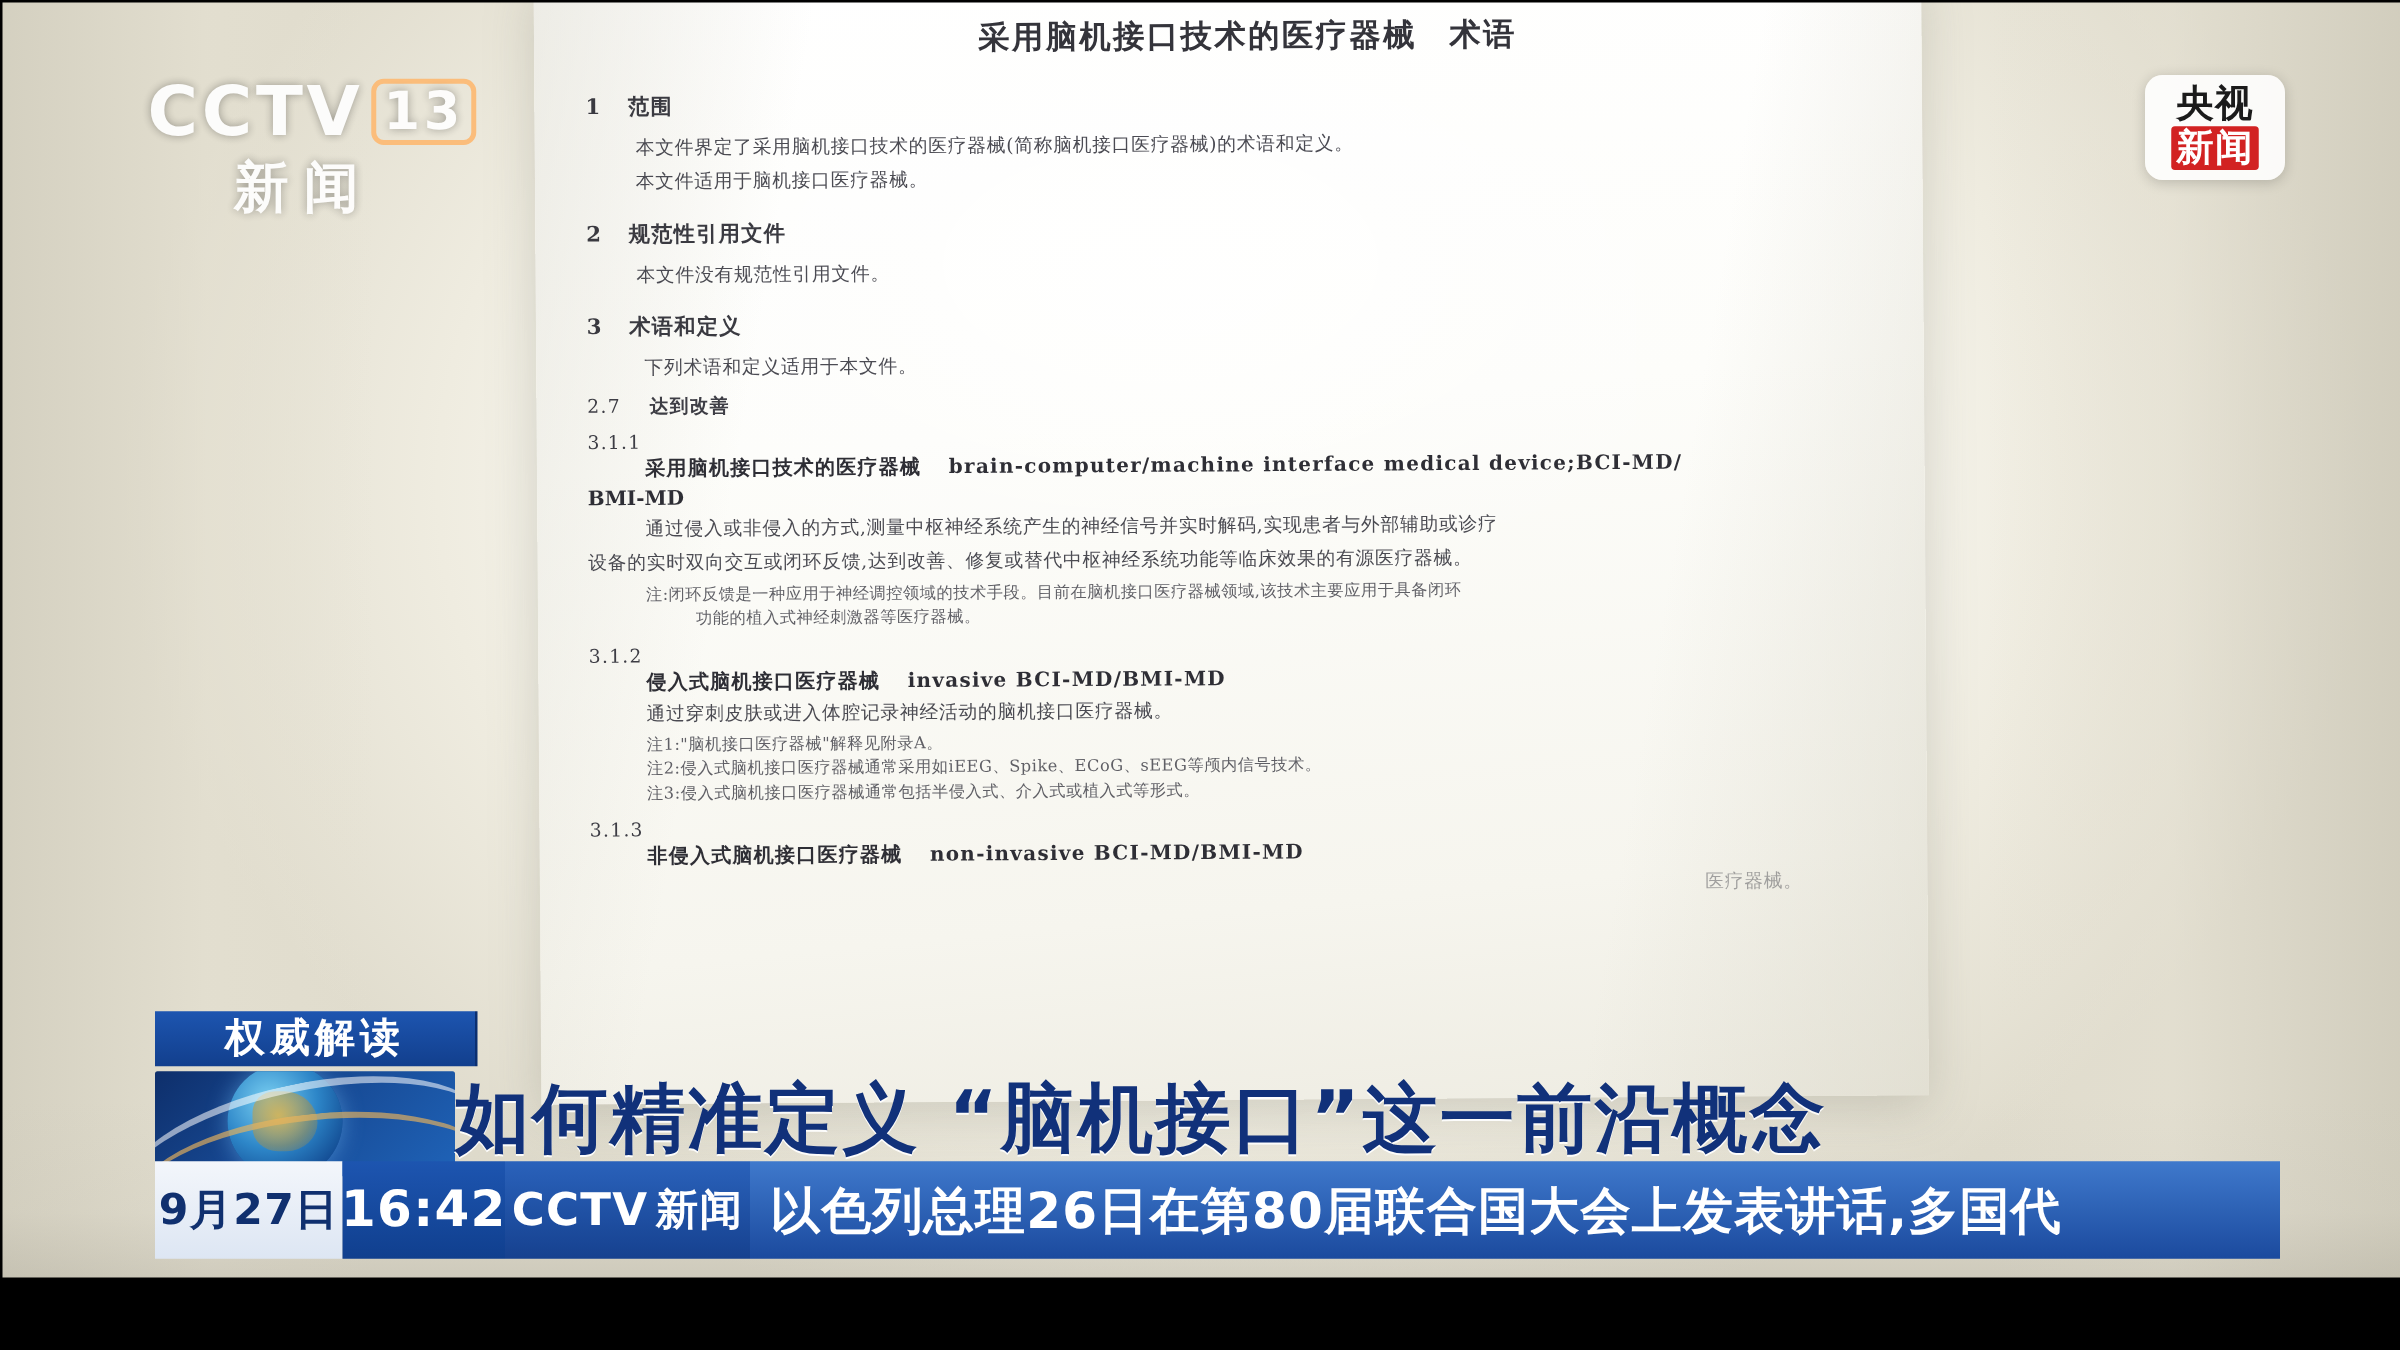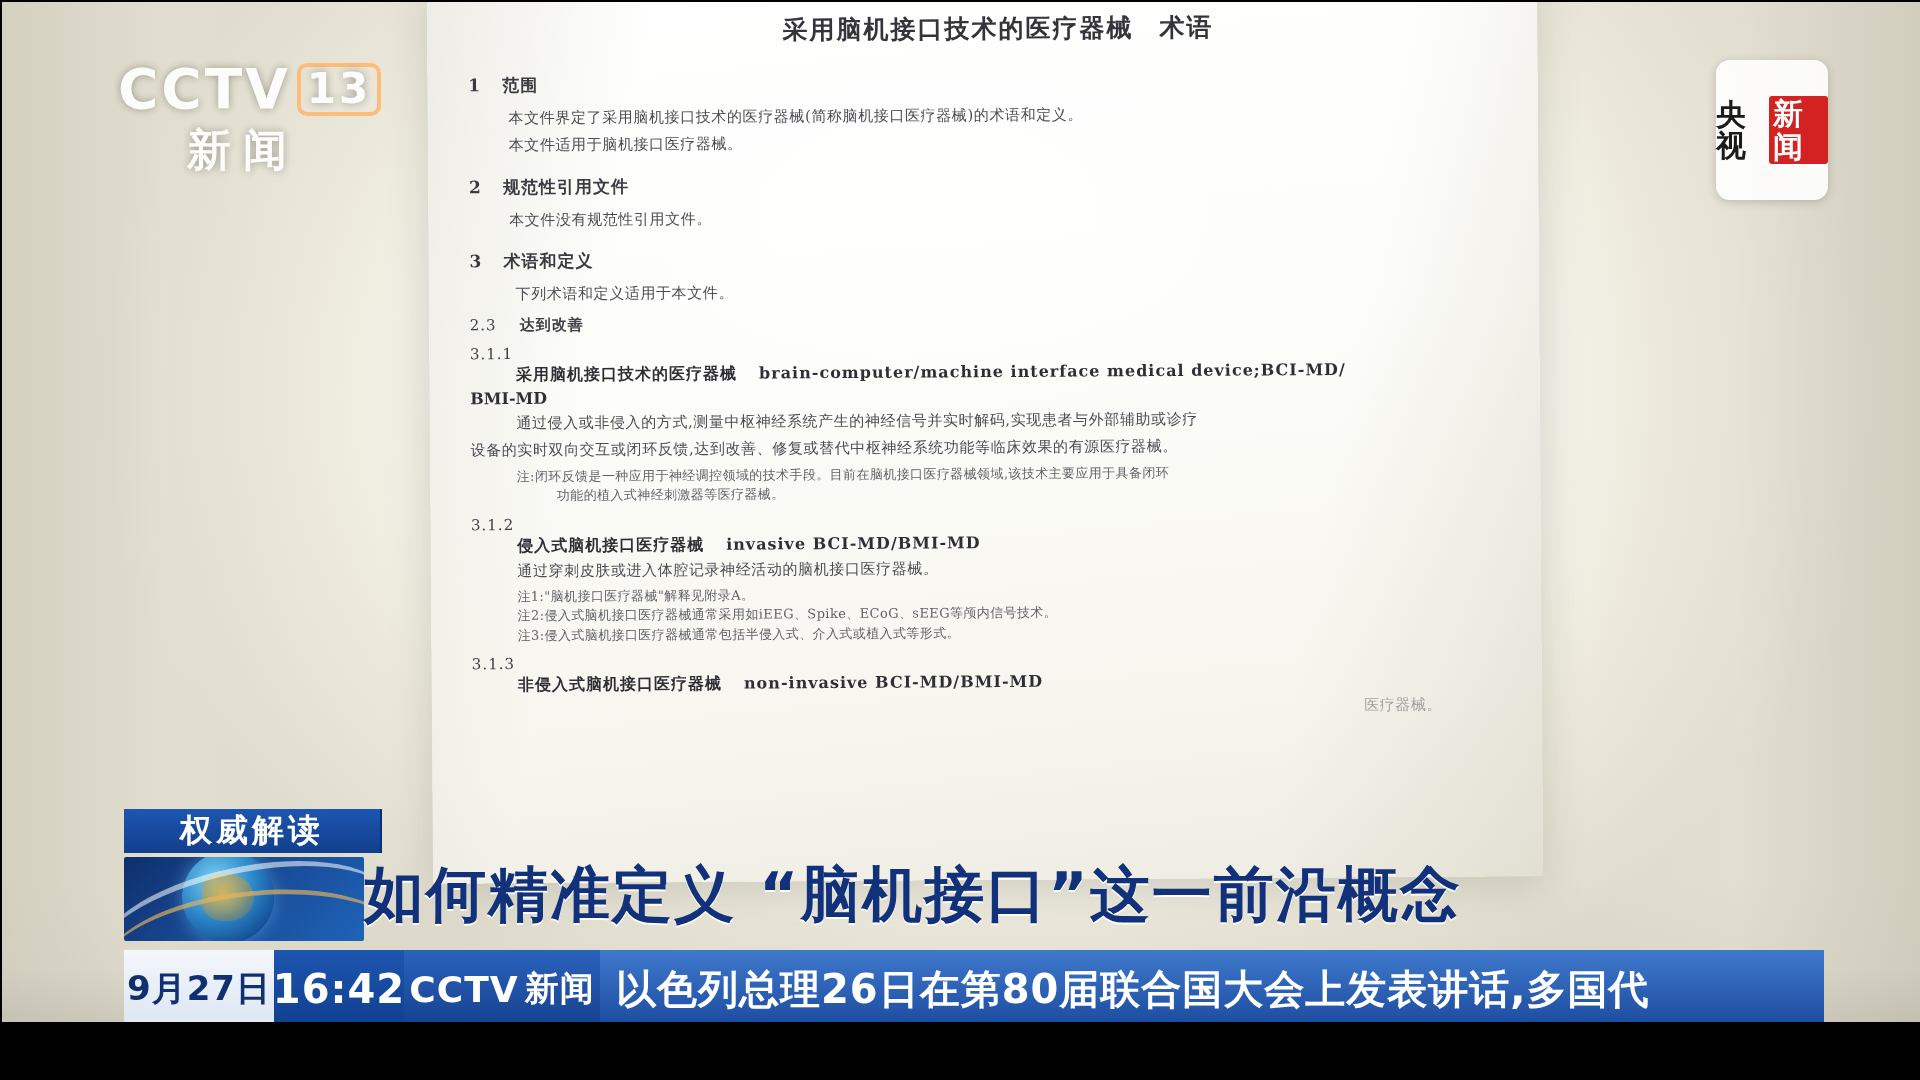--- a/index.html
+++ b/index.html
@@ -192,26 +192,26 @@
     text-align: center;
     margin-top: 4px;
   }
 
   
   .yangshi-logo {
     position: absolute;
     right: 92px;
     top: 60px;
     width: 112px;
-    height: 140px;
+    height: 84px;
     border-radius: 14px;
     background: rgba(255,255,255,0.88);
     box-shadow: 0 2px 10px rgba(0,0,0,0.18);
     display: flex;
-    flex-direction: row;
+    flex-direction: column;
     align-items: center;
     justify-content: center;
     gap: 2px;
   }
   .yangshi-logo .t1 {
     font-size: 30px;
     font-weight: bold;
     color: #1b1b1b;
     letter-spacing: 1px;
     line-height: 1.05;
@@ -318,21 +318,21 @@
     width: 300px; height: 120px;
     border-top: 5px solid rgba(235,180,90,0.65);
     border-radius: 50%;
     transform: rotate(-6deg);
   }
 
   
   .ticker {
     position: absolute;
     left: 124px;
-    bottom: 52px;
+    bottom: 73px;
     width: 1700px;
     height: 78px;
     display: flex;
     align-items: stretch;
   }
   .tk-date {
     width: 150px;
     background: linear-gradient(180deg, #f3f6fb 0%, #dde6f3 100%);
     color: #10306f;
     font-size: 34px;
@@ -430,21 +430,21 @@
       <span class="num">2</span><span>规范性引用文件</span>
     </div>
     <div class="para">本文件没有规范性引用文件。</div>
 
     <div class="sec-head">
       <span class="num">3</span><span>术语和定义</span>
     </div>
     <div class="para indent2">下列术语和定义适用于本文件。</div>
 
     <div class="sub-num">
-      <span>2.3</span>
+      <span>2.7</span>
       &nbsp;&nbsp;&nbsp;<span style="font-weight:bold">达到改善</span>
     </div>
 
     <div class="sub-num">3.1.1</div>
     <div class="term">
       <span>采用脑机接口技术的医疗器械</span><span class="sp"></span><span class="en">brain-computer/machine interface medical device;BCI-MD/</span>
     </div>
     <div class="term-cont en">BMI-MD</div>
     <div class="para indent2">通过侵入或非侵入的方式,测量中枢神经系统产生的神经信号并实时解码,实现患者与外部辅助或诊疗</div>
     <div class="para hang">设备的实时双向交互或闭环反馈,达到改善、修复或替代中枢神经系统功能等临床效果的有源医疗器械。</div>

